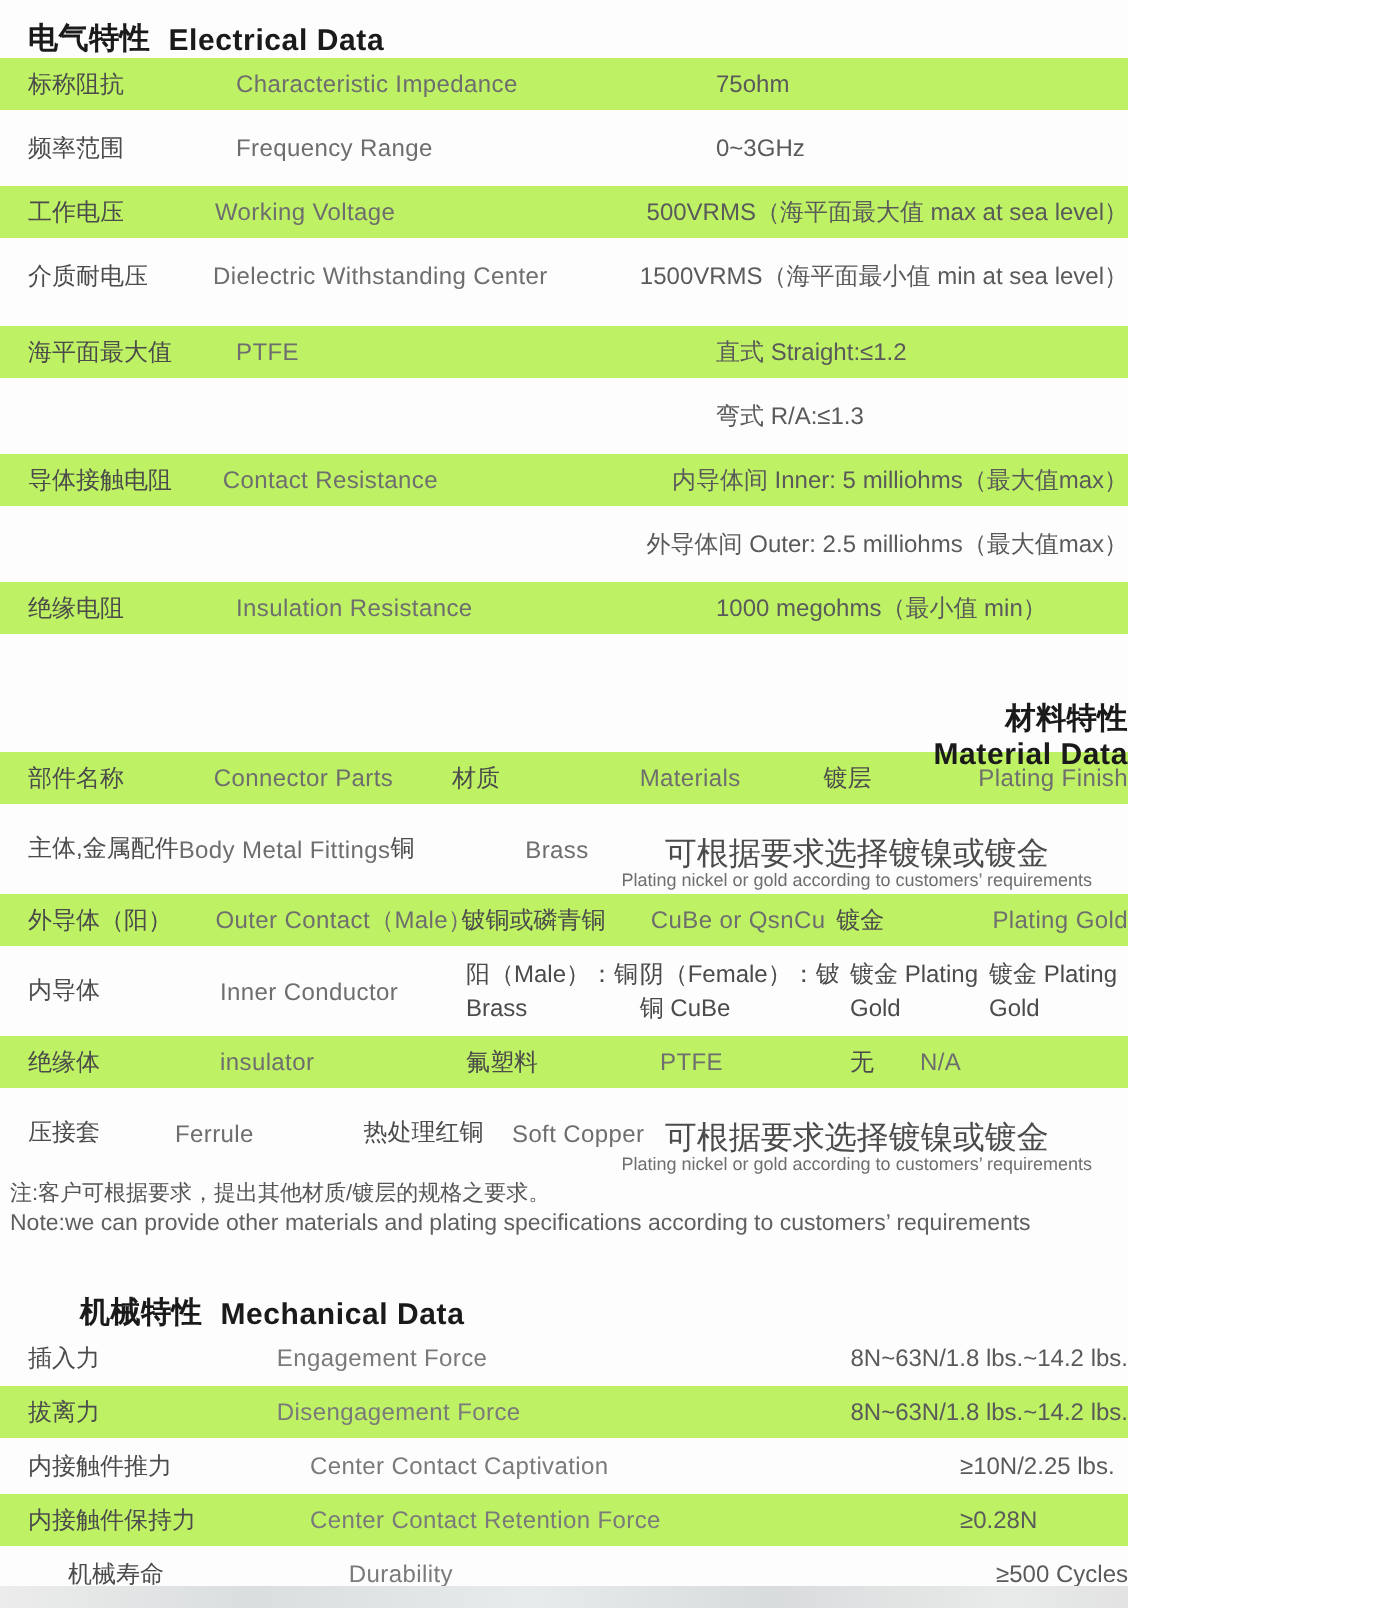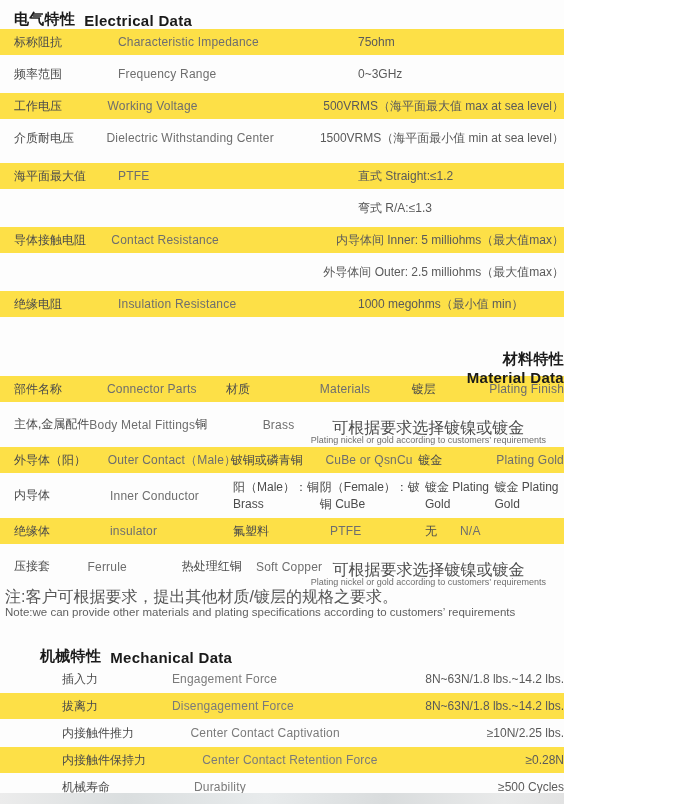--- a/index.html
+++ b/index.html
@@ -5,21 +5,21 @@
   * { margin:0; padding:0; box-sizing:border-box; }
   html,body { background:#ffffff; }
   body { font-family:"Liberation Sans", sans-serif; }
   #page { position:relative; width:564px; height:804px; background:#fdfdfd; overflow:hidden; }
 
   .sec-title { padding-left:14px; font-size:15px; font-weight:bold; color:#1a1a1a; letter-spacing:.3px; display:flex; align-items:flex-end; }
   .sec-title .t-en { margin-left:9px; }
 
   
   .row { display:flex; align-items:center; height:26px; }
-  .row.gray { background:#fde047; }
+  .row.gray { background:#bef264; }
   .row.tall { height:43px; }
   .cn  { color:#4b4b4b; font-size:12px; }
   .en  { color:#6e6e6e; font-size:12px; letter-spacing:.2px; }
   .val { color:#5a5a5a; font-size:12px; white-space:nowrap; }
 
   
   #elec-title { height:29px; padding-top:5px; }
   .erow { margin-bottom:6px; }
   .erow.gapbig { margin-bottom:12px; }
   .erow:last-child { margin-bottom:0; }
@@ -36,27 +36,27 @@
   .m-c4 { width:95px;  white-space:nowrap; }
   .m-c5 { width:80px;  white-space:nowrap; }
   .m-c6 { flex:1;      white-space:nowrap; }
   .m-c34 { width:192px; }
   .m-c56 { flex:1; }
   .two-line { display:flex; flex-direction:row; justify-content:flex-end; line-height:17px; }
   .m-plate { flex:1; text-align:center; transform:translateX(-18px); line-height:13px; }
   .plate-cn { font-size:16px; color:#4b4b4b; display:block;margin-top:19px; }
   .plate-en { font-size:9px; color:#6e6e6e; display:block; white-space:nowrap; }
   .note-line { padding-left:5px; color:#5f5f5f; }
-  #note-cn { height:16px; font-size:16px; line-height:16px; color:#555; }
+  #note-cn { height:16px; font-size:11px; line-height:16px; color:#555; }
   #note-en { height:17px; font-size:11.5px; line-height:15px; color:#5f5f5f; }
 
   
   #mech-title { height:44px; padding-top:17px;padding-left:40px; }
-  .krow { margin-bottom:1px;padding-left:48px; }
-  .krow:last-of-type { margin-bottom:0; }
+  .krow { margin-bottom:1px; }
+  .krow:last-of-type { margin-bottom:0;margin-left:20px; }
   .k-c1 { width:155px; padding-left:14px; }
   .k-c2 { width:325px; }
   .k-c3 { flex:1; }
   .mech .en { color:#7a7a7a; }
 
   #bottom-strip { position:absolute; left:0; bottom:0; width:700px; height:11px;
     background:linear-gradient(90deg,#ececec 0%,#dadedf 18%,#e8ebec 38%,#d9dcdd 55%,#e9eaea 72%,#dcdcdc 88%,#efefef 100%); }
 </style>
 </head>
 <body>

